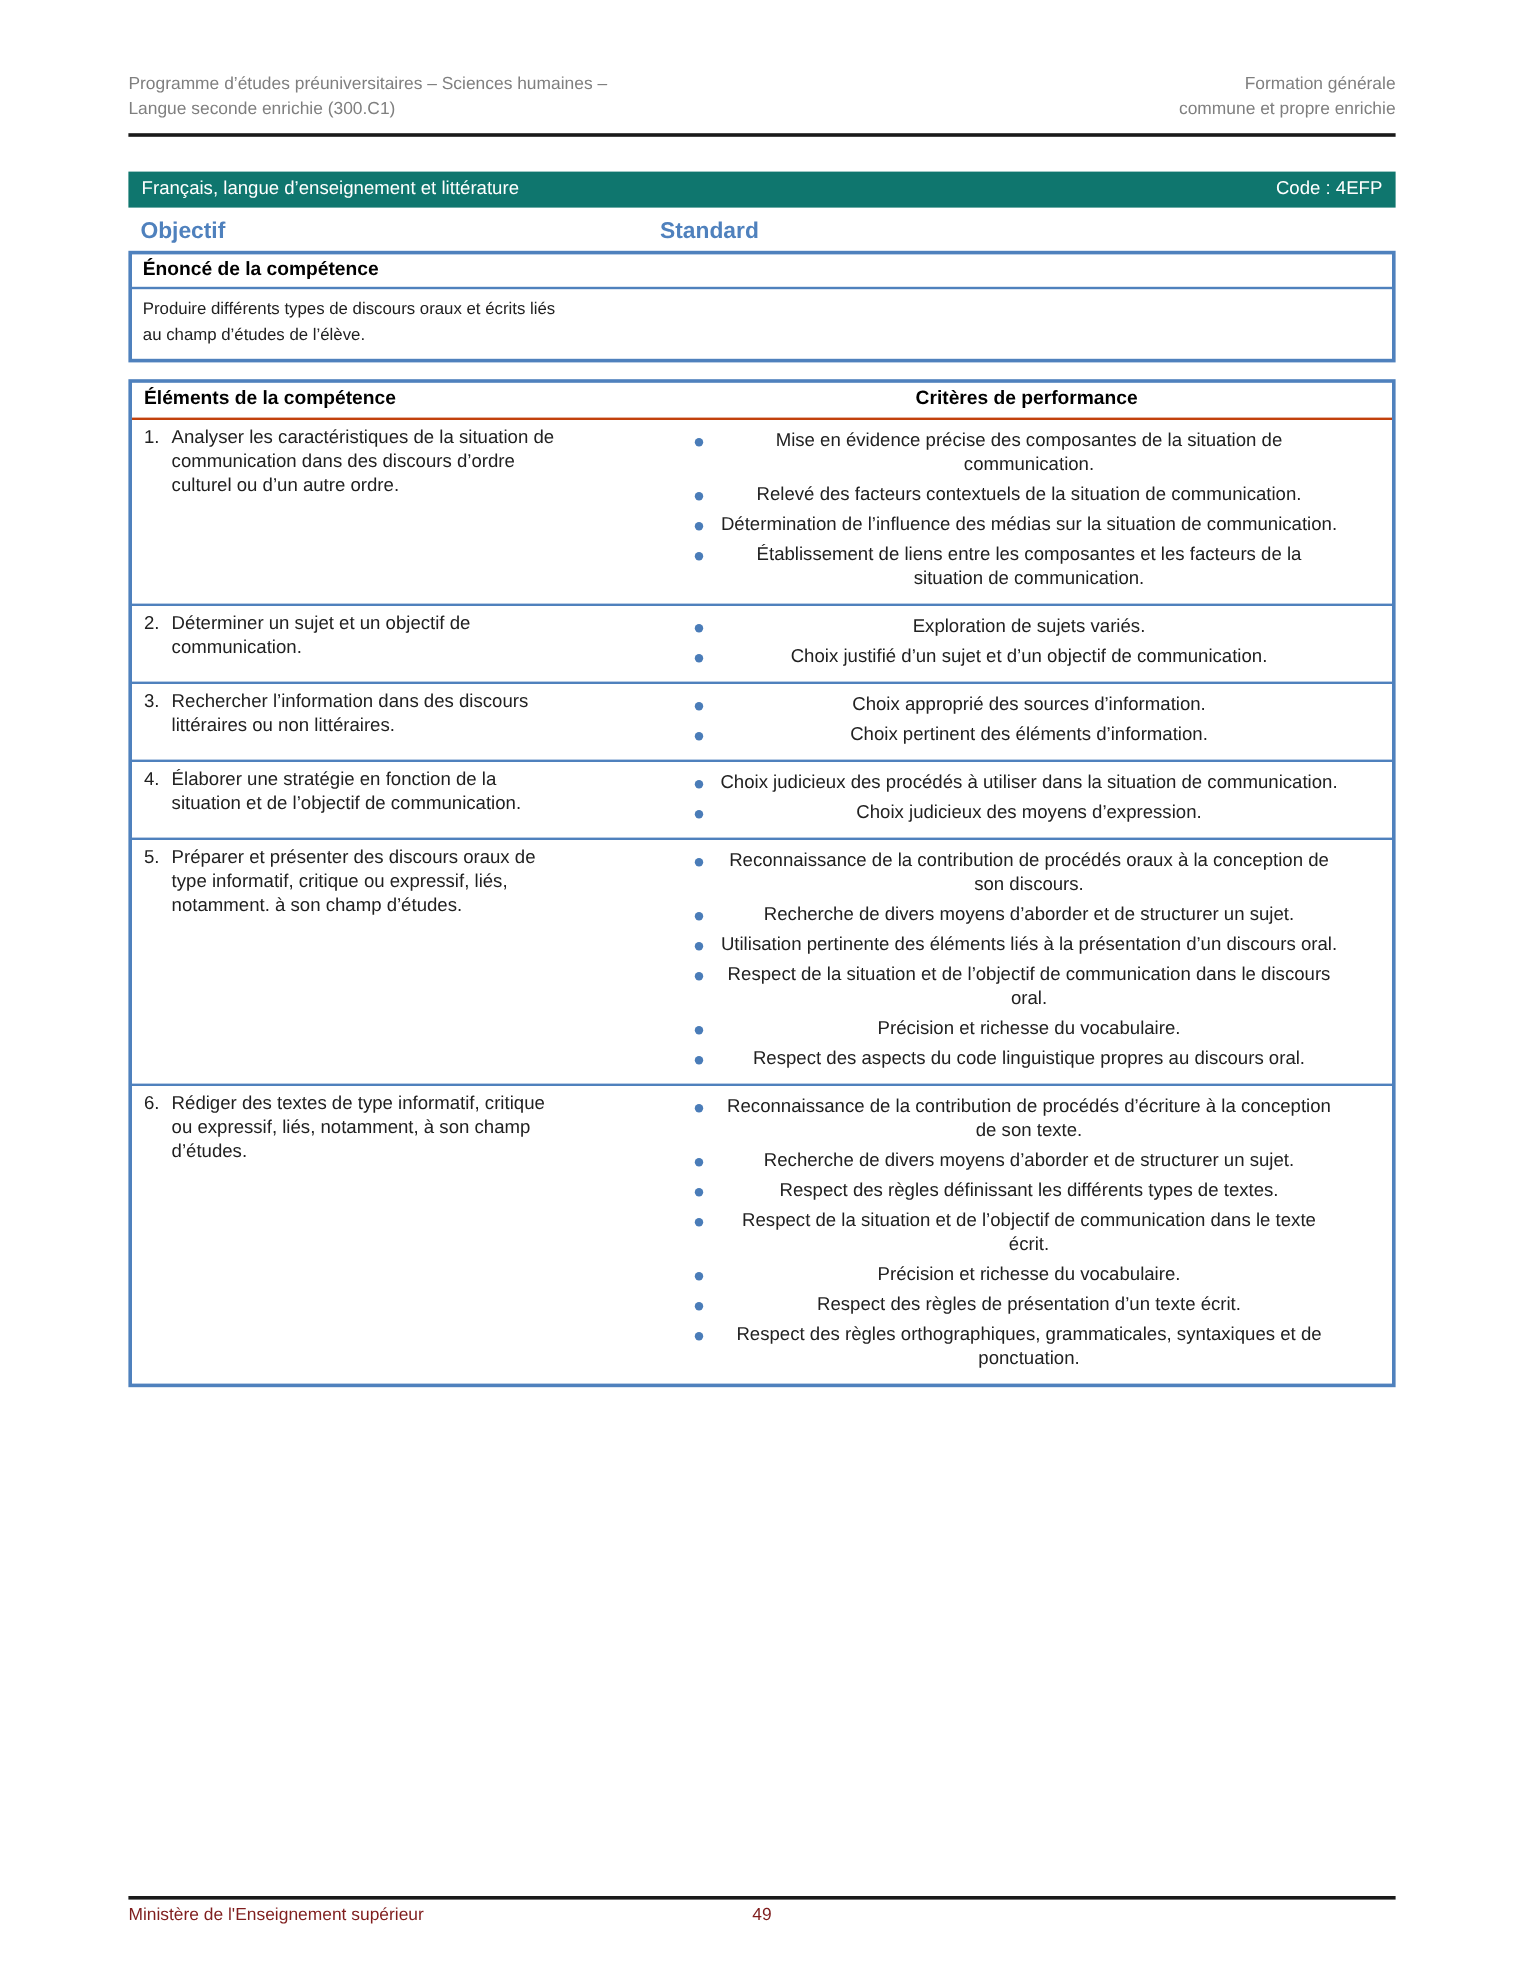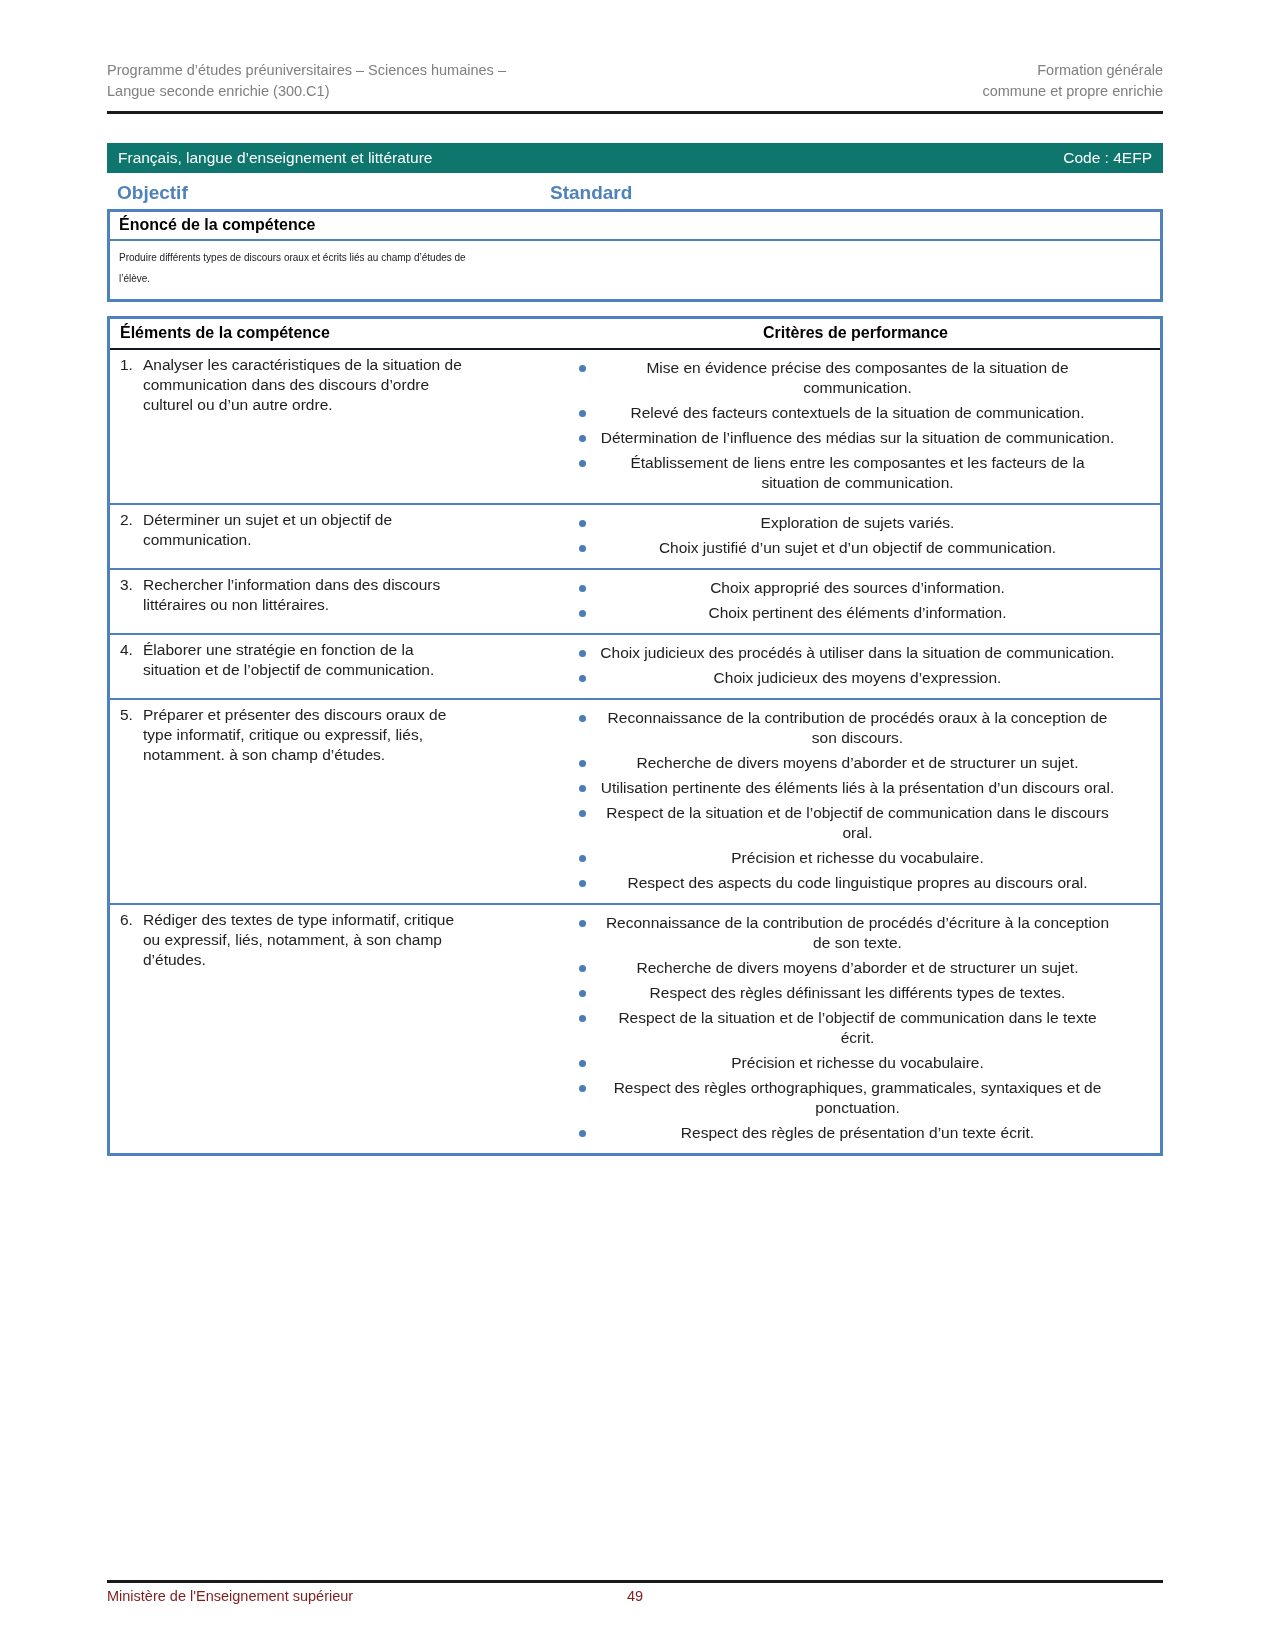--- a/index.html
+++ b/index.html
@@ -22,26 +22,26 @@
   
   .col-headings { position:relative; margin-top:3px; height:33px;
                   font-size:19px; font-weight:bold; color:#4f81bd; line-height:33px; }
   .objectif { position:absolute; left:10px; }
   .standard { position:absolute; left:443px; }
 
   
   .enonce-box { border:3px solid #4f81bd; }
   .enonce-head { font-weight:bold; font-size:16px; padding:4px 9px 5px;
                  border-bottom:2px solid #4f81bd; color:#000; }
-  .enonce-body { padding:6px 9px 10px; font-size:10px; line-height:21px; }
+  .enonce-body { padding:6px 9px 10px; font-size:14px; line-height:21px; }
   .enonce-body span { display:inline-block; max-width:362px; }
 
   
   .elements-table { margin-top:14px; border:3px solid #4f81bd; font-size:15.5px; }
-  .thead { display:flex; border-bottom:2px solid #0f172a; font-weight:bold; color:#000;
+  .thead { display:flex; border-bottom:2px solid #c2410c; font-weight:bold; color:#000;
            font-size:16px; padding:5px 0 6px; }
   .th.col1 { width:42%; padding-left:10px; }
   .th.col2 { width:58%;text-align:center; }
   .trow { display:flex; border-bottom:2px solid #4f81bd; padding:5px 0; }
   .trow:last-child { border-bottom:none; }
   .cell-left { width:42%; display:flex; line-height:20px; }
   .num { flex:none; width:33px; padding-left:10px; }
   .element-text { flex:1; max-width:340px; padding-right:12px; }
   .cell-right { width:58%; padding-right:45px; }
   .crit-item { display:flex; margin:3px 0 5px; line-height:20px;text-align:center; }
@@ -242,26 +242,26 @@
     <span class="crit-text">Respect de la situation et de l’objectif de communication dans le texte écrit.</span>
   </div>
 
   <div class="crit-item">
     <span class="dot"></span>
     <span class="crit-text">Précision et richesse du vocabulaire.</span>
   </div>
 
   <div class="crit-item">
     <span class="dot"></span>
+    <span class="crit-text">Respect des règles de présentation d’un texte écrit.</span>
+  </div>
+
+  <div class="crit-item">
+    <span class="dot"></span>
     <span class="crit-text">Respect des règles orthographiques, grammaticales, syntaxiques et de ponctuation.</span>
-  </div>
-
-  <div class="crit-item">
-    <span class="dot"></span>
-    <span class="crit-text">Respect des règles de présentation d’un texte écrit.</span>
   </div>
 </div>
   </div>
 </div>
     </section>
 
   </div>
 
   <footer class="doc-footer">
     <div class="ftr-rule"></div>

